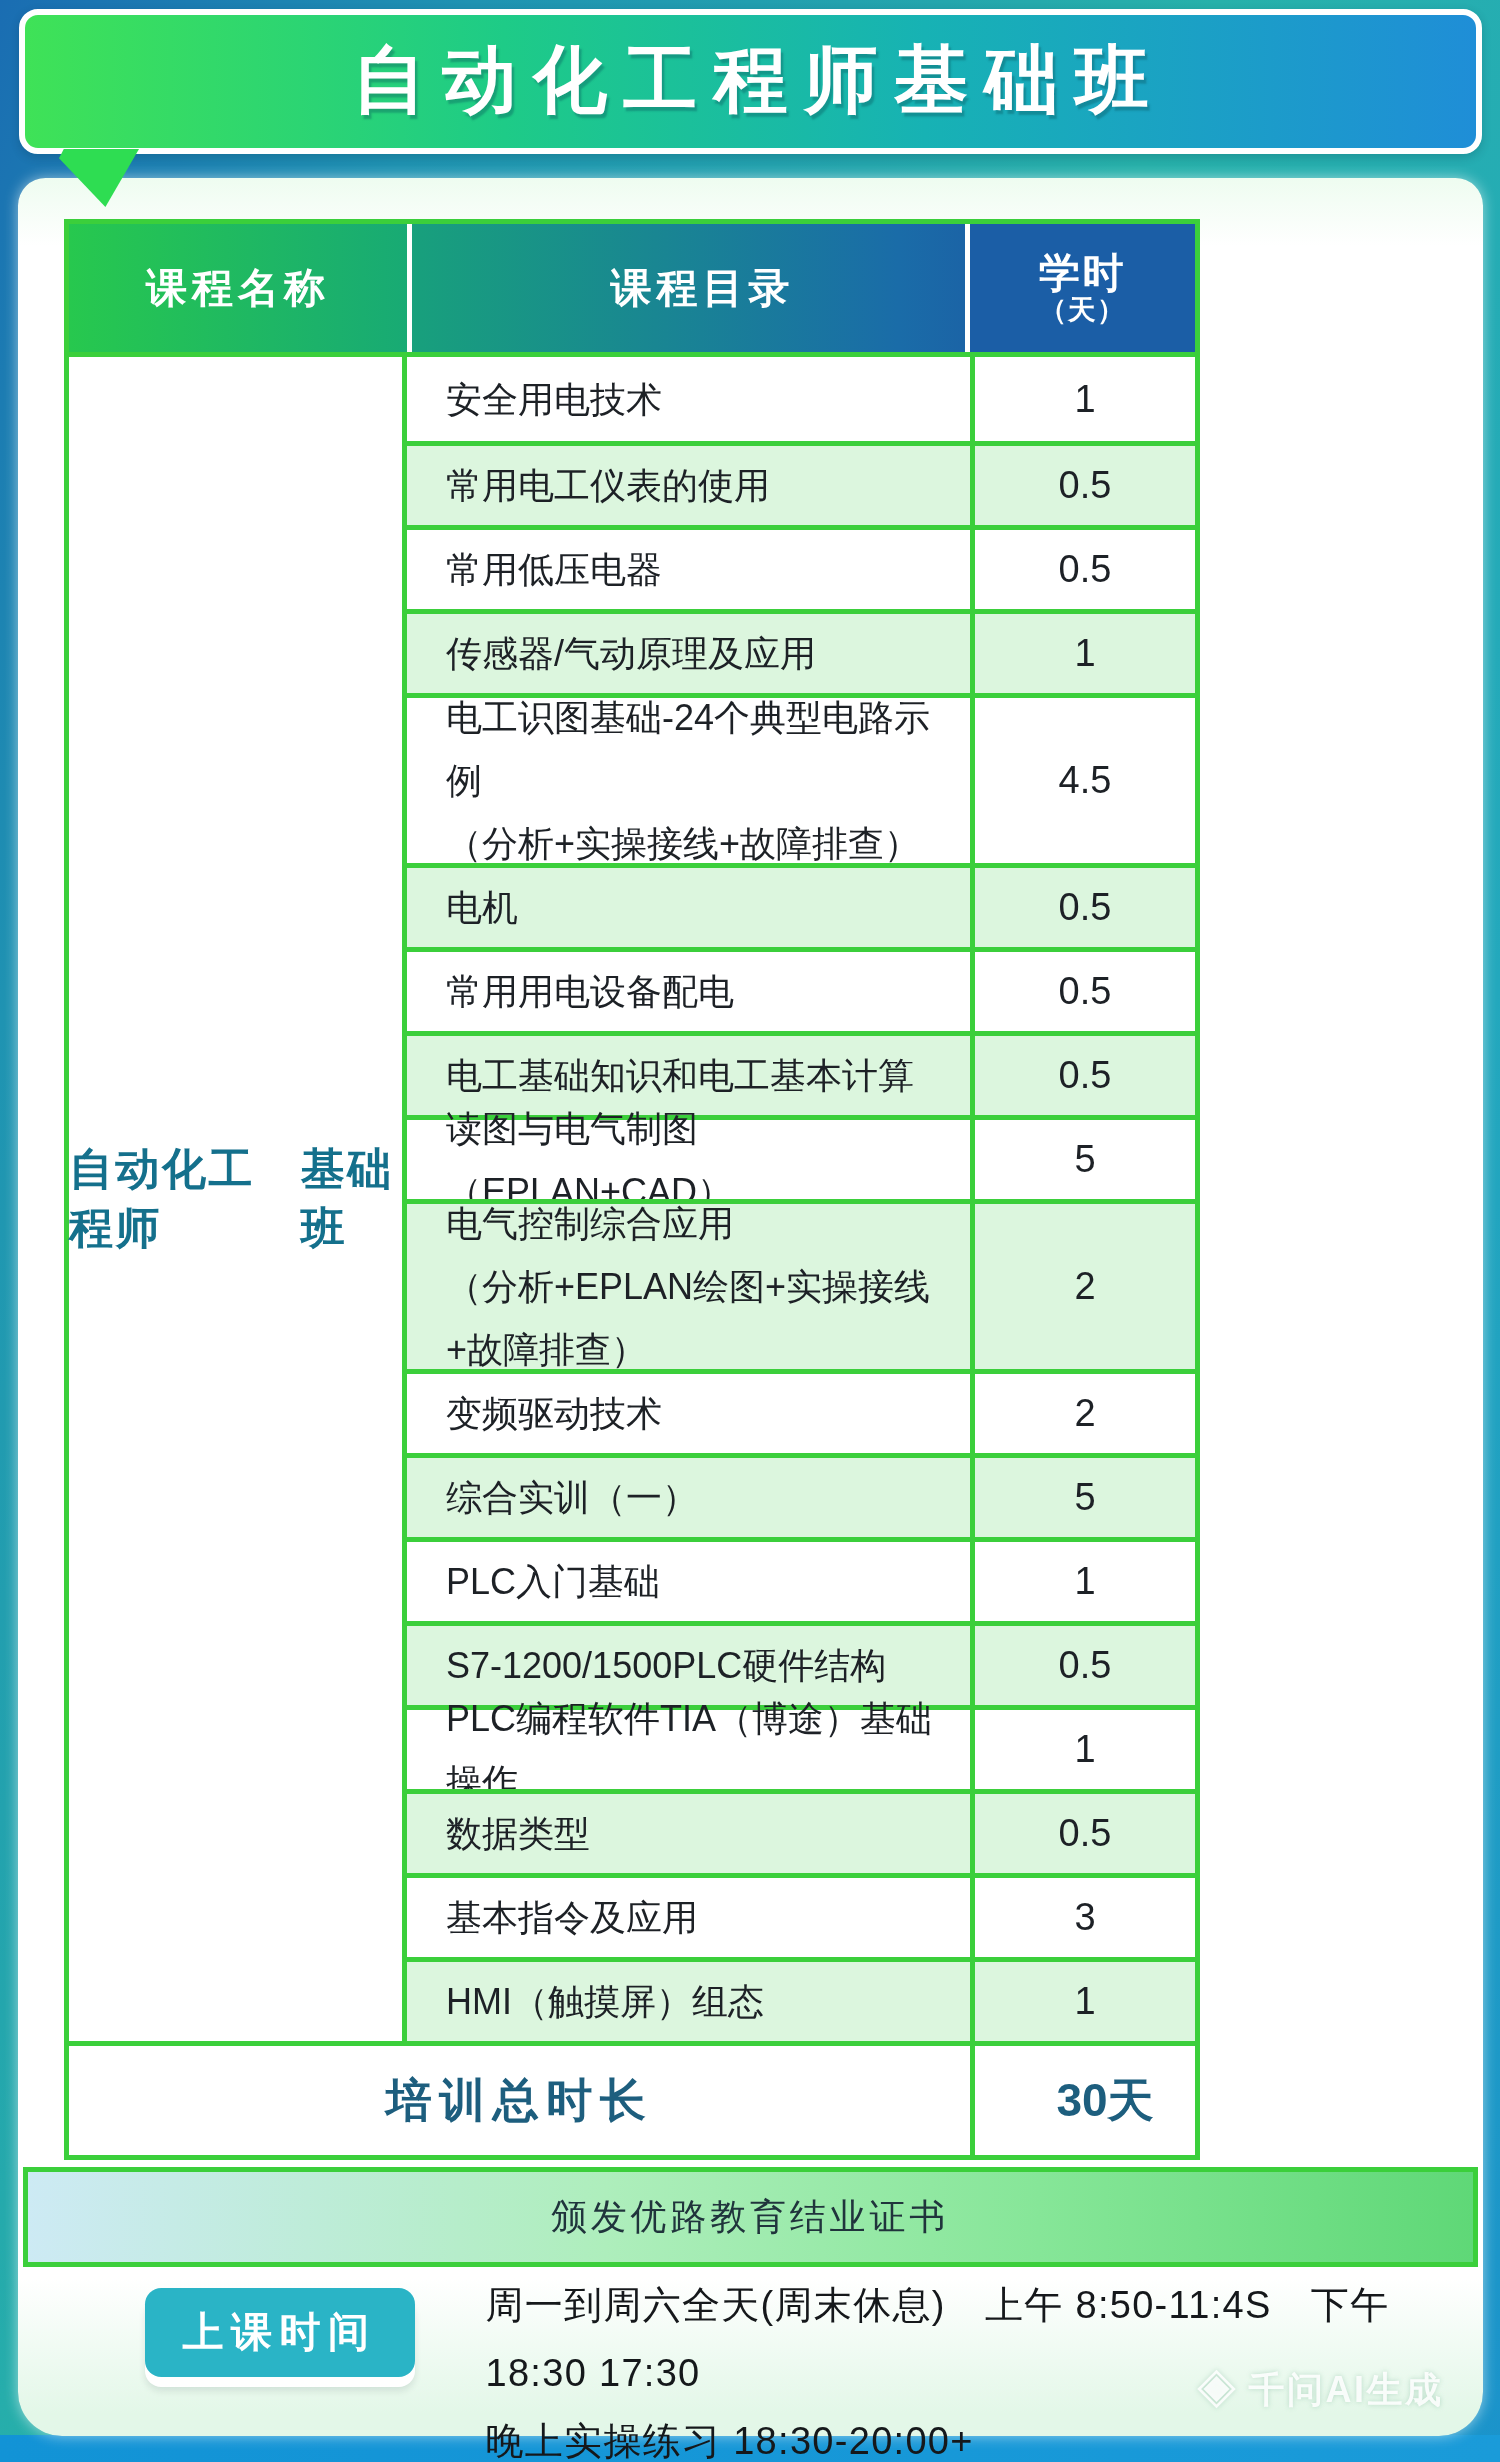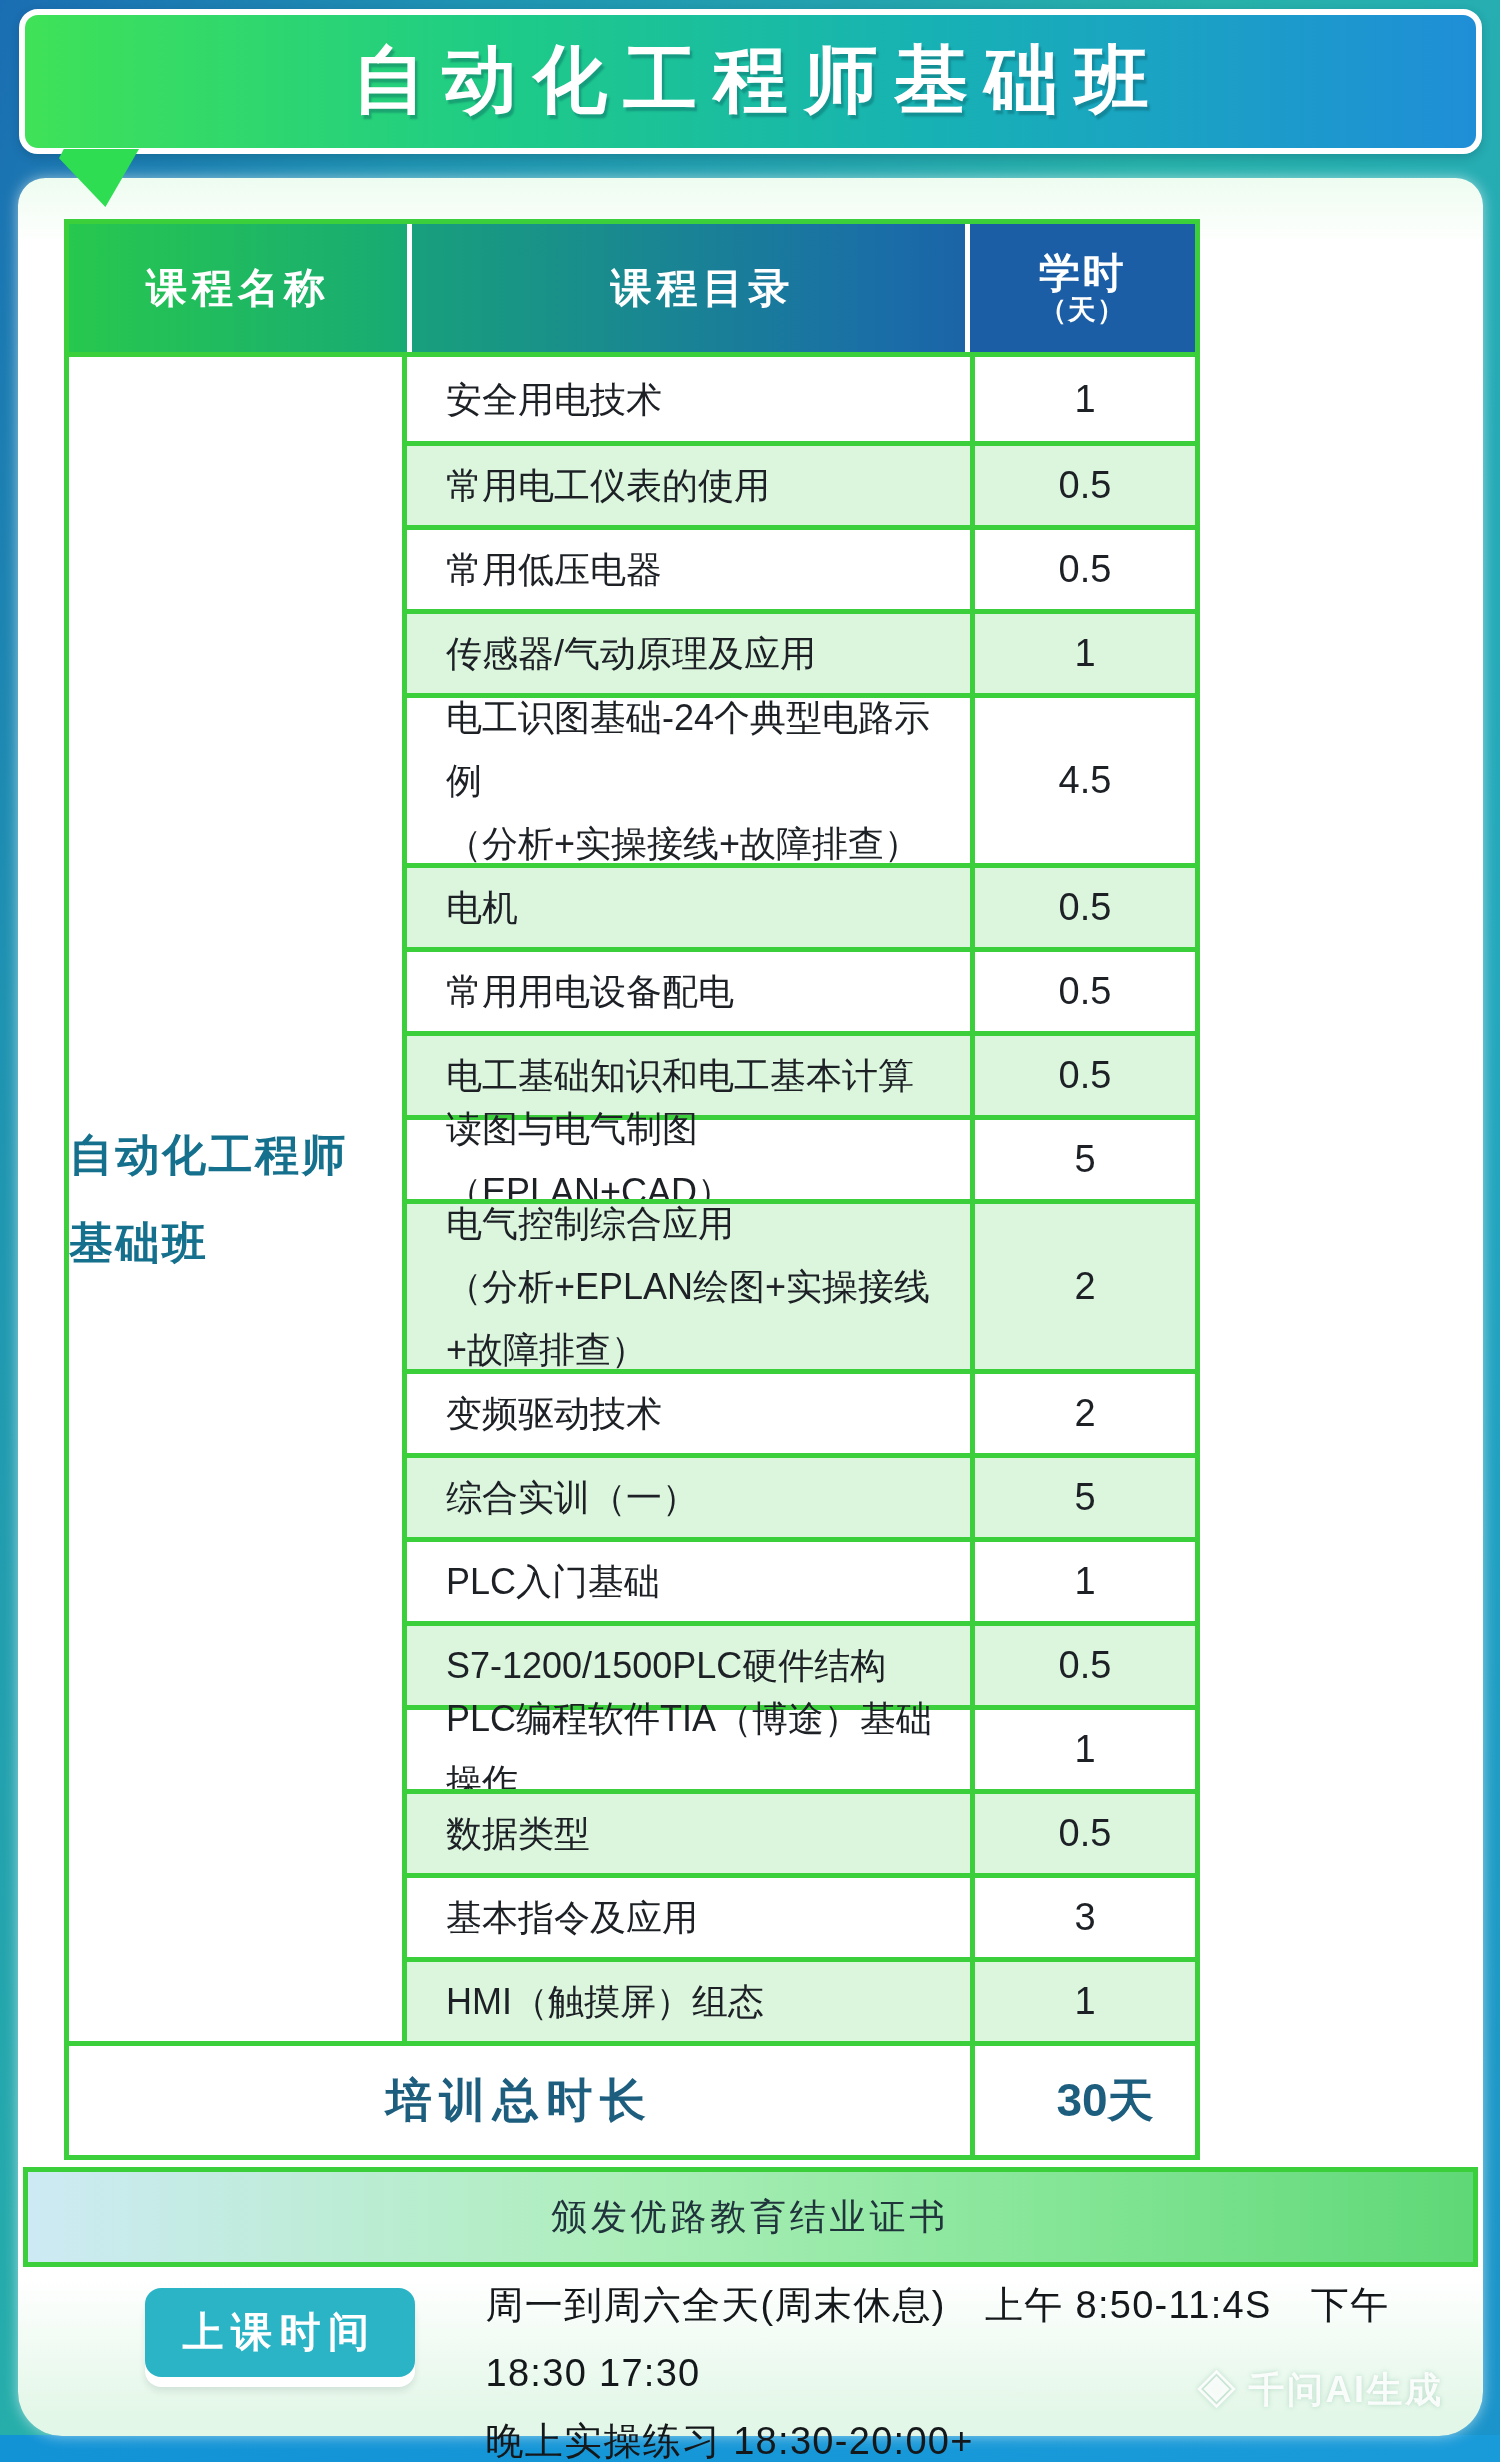--- a/index.html
+++ b/index.html
@@ -56,21 +56,21 @@
         color: #fff; font-weight: 800; font-size: 41px; letter-spacing: 5px; }
   .th1 { width: 338px; background: linear-gradient(90deg,#27c84e,#18aa74); }
   .th2 { flex: 1; background: linear-gradient(90deg,#18a07c,#1a6ca8 88%,#1b64a6);
          border-left: 5.6px solid #fff; border-right: 5.6px solid #fff; padding-left: 28px; }
   .th3 { width: 225px; background: #1b5ea6; flex-direction: column; line-height: 1.08; letter-spacing: 2.5px; }
   .th3 .unit { font-size: 27.5px; font-weight: 700; letter-spacing: 1.3px; }
 
   .tbody { display: flex; border-top: 5px solid #3bcf3b; }
   .leftcol {
     width: 338px; border-right: 5px solid #3bcf3b; background: #fff;
-    display: flex; flex-direction: column; align-items: flex-start; justify-content: center; gap: 29px;
+    display: flex; flex-direction: row; align-items: center; justify-content: center; gap: 29px;
   }
   .cname { color: #14708c; font-size: 44px; font-weight: 800; letter-spacing: 2.5px; }
 
   .rows { flex: 1; display: flex; flex-direction: column; }
   .row { display: flex; height: 84px; background: #ffffff; }
   .row + .row { border-top: 5px solid #3bcf3b; }
   .row.alt { background: #dcf6de; }
   .row.tall { height: 170px; }
   .topic {
     flex: 1; display: flex; align-items: center;

